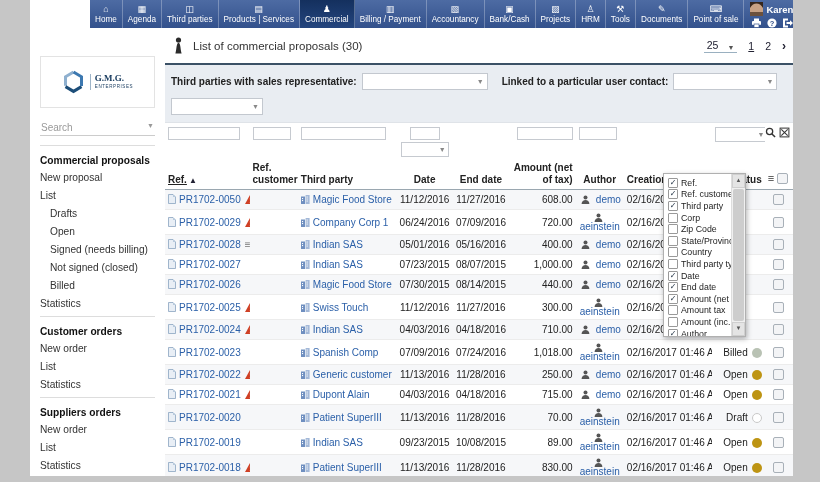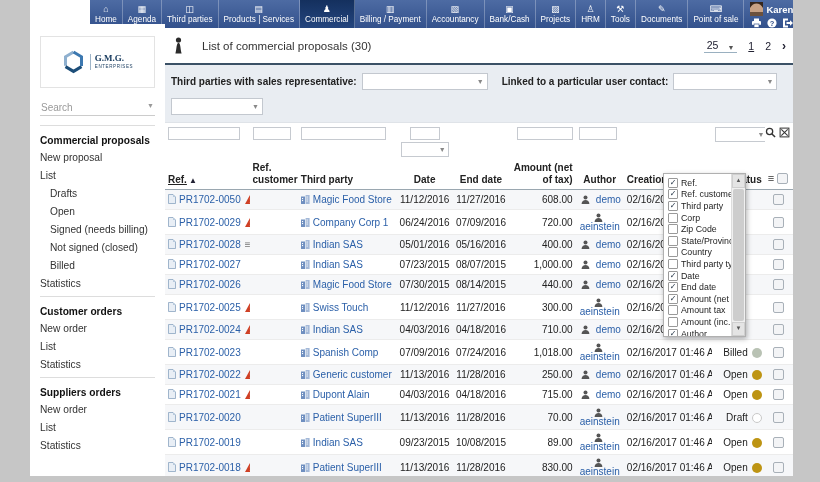--- a/index.html
+++ b/index.html
@@ -10,37 +10,37 @@
   .topnav{position:absolute;left:60px;top:0;right:0;height:28px;background:linear-gradient(180deg,#4d6ba3,#33518c);display:flex;align-items:stretch}
   .tab{display:flex;flex-direction:column;align-items:center;justify-content:center;padding:0 5px;border-right:1px solid rgba(255,255,255,.28);color:#fff;font-size:8.2px;gap:1px;cursor:pointer;white-space:nowrap}
   .tab .ticon{font-size:9px;line-height:9px}
   .tab.active{background:linear-gradient(180deg,#14305e,#24457e)}
   .userbox{margin-left:auto;display:flex;flex-direction:column;align-items:flex-end;justify-content:space-between;padding:2px 6px;color:#fff}
   .userline{display:flex;align-items:center;gap:3px;font-size:9.5px;font-weight:bold}
   .usericons{display:flex;gap:5px;margin-top:2px;align-items:center}
   .usericons span{cursor:pointer;display:inline-flex}
 
   
-  .sidebar{position:absolute;left:0;top:24px;width:135px;bottom:0;background:#fff;overflow:hidden}
+  .sidebar{position:absolute;left:0;top:44px;width:135px;bottom:0;background:#fff;overflow:hidden}
   .logobox{margin:12px 10px 4px 10px;height:50px;border:1px solid #e3e3e3;display:flex;align-items:center;justify-content:center;gap:4px}
   .logotext{display:flex;flex-direction:column;line-height:1;border-left:1px solid #9db4c8;padding-left:4px}
   .logoname{font-family:"Liberation Serif",serif;font-weight:bold;font-size:9px;color:#173a5e}
   .logosub{font-size:4.5px;letter-spacing:.6px;color:#173a5e;margin-top:2px}
   .search{margin:12px 10px 2px;border-bottom:1px solid #ccc;color:#999;font-size:10px;display:flex;justify-content:space-between;padding:2px 1px;cursor:pointer}
   .search .arr{color:#999;font-size:7px}
   .menu{padding:2px 0 0 10px;font-size:10.2px;color:#333}
   .sec{border-top:1px solid #ddd;margin:5px 10px 0 0;padding-top:8px}
   .sec-title{font-weight:bold;color:#111;margin:1px 0 6px;cursor:pointer}
   .mitem{margin:0 0 7px;cursor:pointer;color:#333}
   .mitem.ind{padding-left:10px}
 
   
   .main{position:absolute;left:135px;top:28px;right:0;bottom:0;overflow:hidden}
   .titlerow{display:flex;align-items:center;height:35px;padding:0 7px;border-bottom:2px solid #3b5166}
-  .titlerow .ttl{font-size:11.5px;color:#333;margin-left:17px}
+  .titlerow .ttl{font-size:11.5px;color:#333;margin-left:8px}
   .pager{margin-left:auto;display:flex;align-items:center;gap:11px;font-size:10.5px;color:#223}
   .pgsize{border-bottom:1px solid #9ab0c0;padding:1px 3px;display:flex;gap:9px;align-items:flex-end;cursor:pointer}
   .pgsize .arr{font-size:7px;color:#555}
   .pgnum{cursor:pointer}
   .pgnum.cur{text-decoration:underline}
   .pgnext{font-weight:bold;font-size:12px;cursor:pointer}
 
   .filterpanel{background:#e9edf2;padding:8px 6px 7px;border-bottom:1px solid #dfe3e8}
   .frow{display:flex;align-items:center;margin-bottom:8px}
   .frow:last-child{margin-bottom:0}

